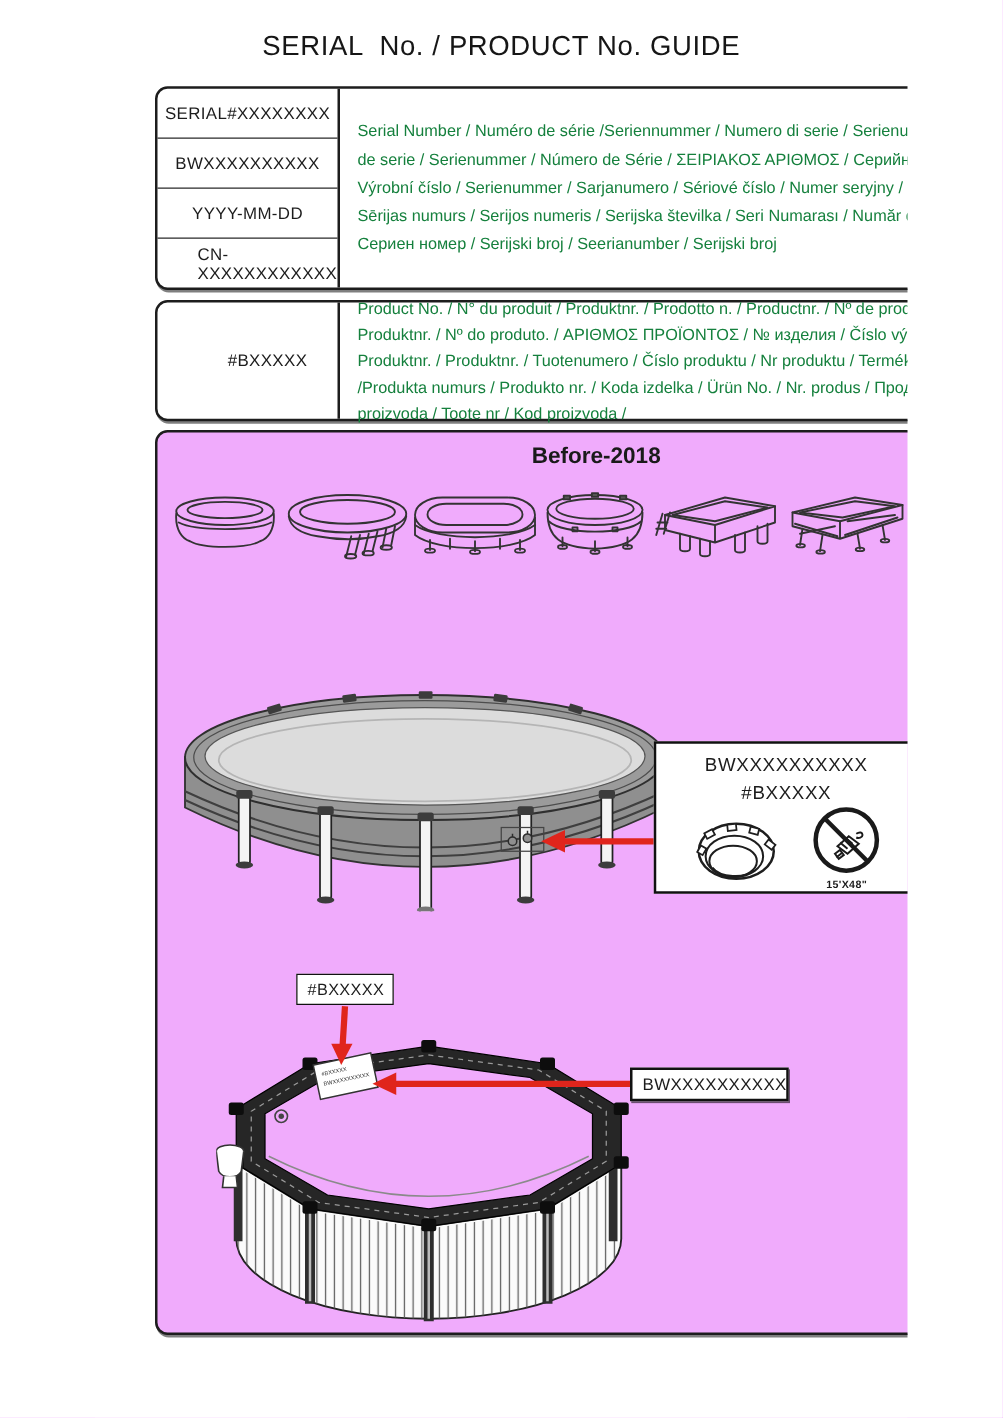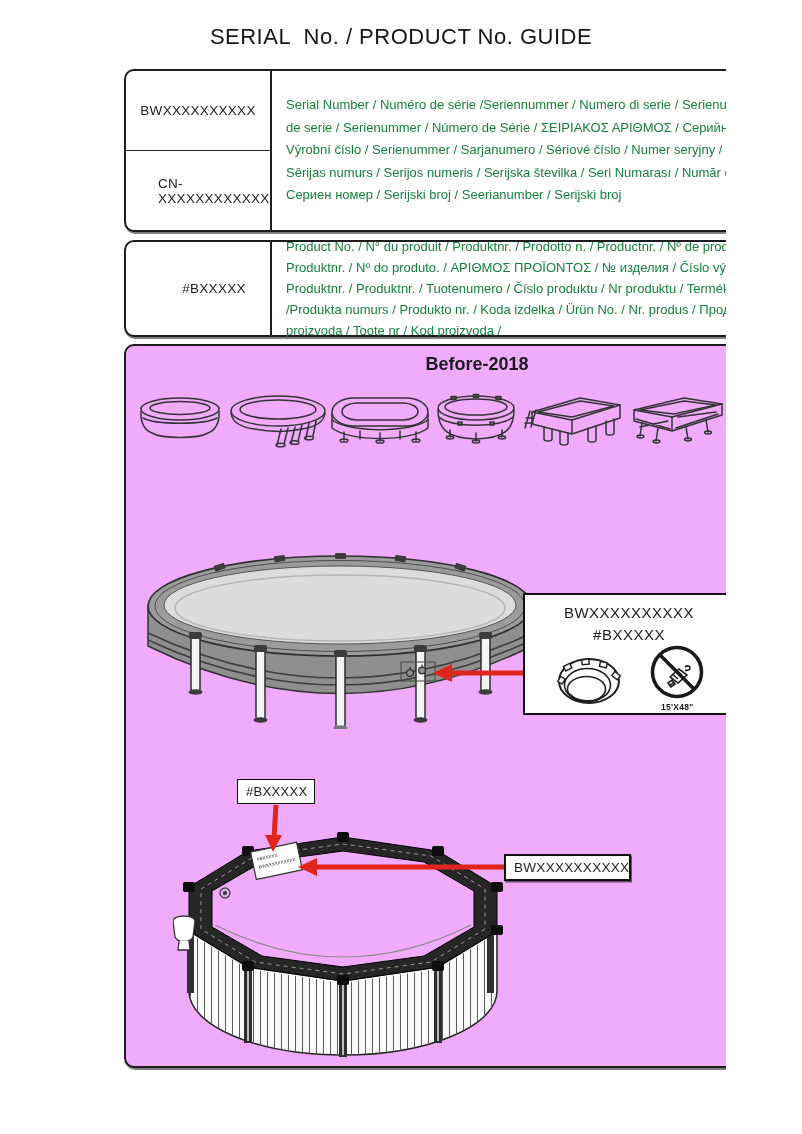--- a/index.html
+++ b/index.html
@@ -76,21 +76,23 @@
 </style>
 </head>
 <body>
 
 <div class="page">
 
   <h1 class="page-title">SERIAL  No. / PRODUCT No. GUIDE</h1>
 
   <section class="box serial-box">
     <div class="code-col">
+      <div class="code-cell">SERIAL#XXXXXXXX</div>
       <div class="code-cell">BWXXXXXXXXXX</div>
+      <div class="code-cell">YYYY-MM-DD</div>
       <div class="code-cell">CN-XXXXXXXXXXXX</div>
     </div>
     <div class="desc">Serial Number / Numéro de série /Seriennummer / Numero di serie / Serienummer /Número de serie / Serienummer / Número de Série / ΣΕΙΡΙΑΚΟΣ ΑΡΙΘΜΟΣ / Серийный номер / Výrobní číslo / Serienummer / Sarjanumero / Sériové číslo / Numer seryjny / Sorozatszám / Sērijas numurs / Serijos numeris / Serijska številka / Seri Numarası / Număr de serie / Сериен номер / Serijski broj / Seerianumber / Serijski broj</div>
   </section>
 
   <section class="box product-box">
     <div class="code-col">
       <div class="code-cell">#BXXXXX</div>
     </div>
     <div class="desc">Product No. / N° du produit / Produktnr. / Prodotto n. / Productnr. / Nº de producto / Produktnr. / Nº do produto. / ΑΡΙΘΜΟΣ ΠΡΟΪΟΝΤΟΣ / № изделия / Číslo výrobku / Produktnr. / Produktnr. / Tuotenumero / Číslo produktu / Nr produktu / Termékszám /Produkta numurs / Produkto nr. / Koda izdelka / Ürün No. / Nr. produs / Продукт № / Kod proizvoda / Toote nr / Kod proizvoda /</div>

